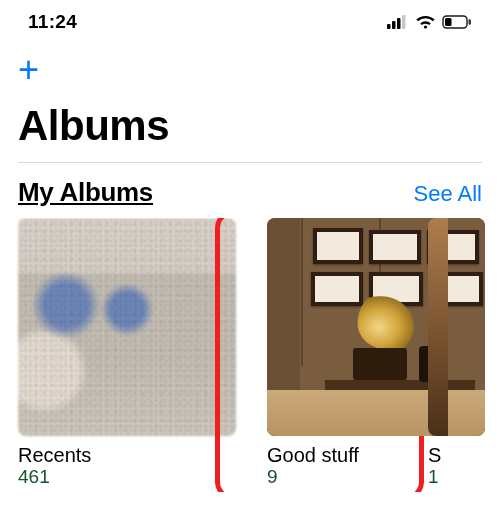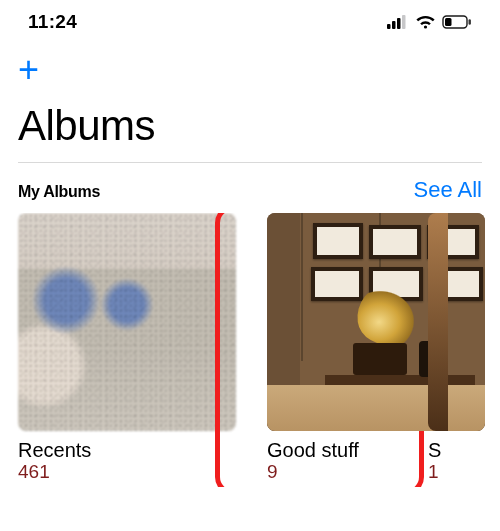--- a/index.html
+++ b/index.html
@@ -46,40 +46,41 @@
     height: 40px;
     display: flex;
     align-items: center;
     justify-content: flex-start;
     cursor: pointer;
     user-select: none;
   }
   .page-title {
     margin-top: 12px;
     font-size: 42px;
-    font-weight: 400;
+    font-weight: 700;
     letter-spacing: -0.5px;
   }
   .divider {
     height: 1px;
     background: #d9d9d9;
     margin: 12px 18px 0 18px;
   }
 
   
   .section-header {
     display: flex;
     align-items: baseline;
     justify-content: space-between;
     padding: 14px 18px 10px 18px;
   }
   .section-title {
-    font-size: 16px;
+    font-size: 26px;
     font-weight: 700;
     letter-spacing: -0.3px;
+    text-decoration: underline;
   }
   .see-all {
     font-size: 22px;
     color: #007aff;
     cursor: pointer;
   }
 
   
   .albums-row {
     display: flex;
@@ -166,21 +167,21 @@
   .album-title {
     font-size: 20px;
     font-weight: 400;
     color: #000;
     margin-top: 8px;
     white-space: nowrap;
     overflow: hidden;
   }
   .album-count {
     font-size: 19px;
-    color: #7f1d1d;
+    color: #14532d;
     margin-top: -1px;
   }
 </style>
 </head>
 <body>
 
 <div class="status-bar">
   <div class="status-time">11:24</div>
   <div class="status-right">
     <svg width="22" height="14" viewBox="0 0 22 14">

